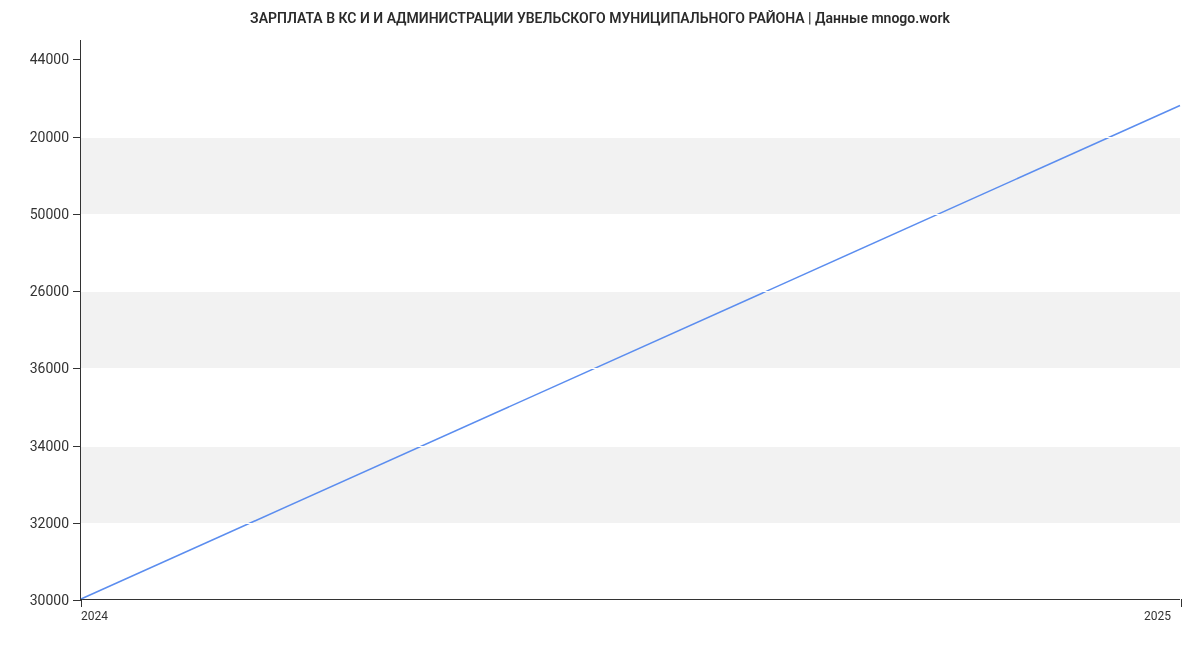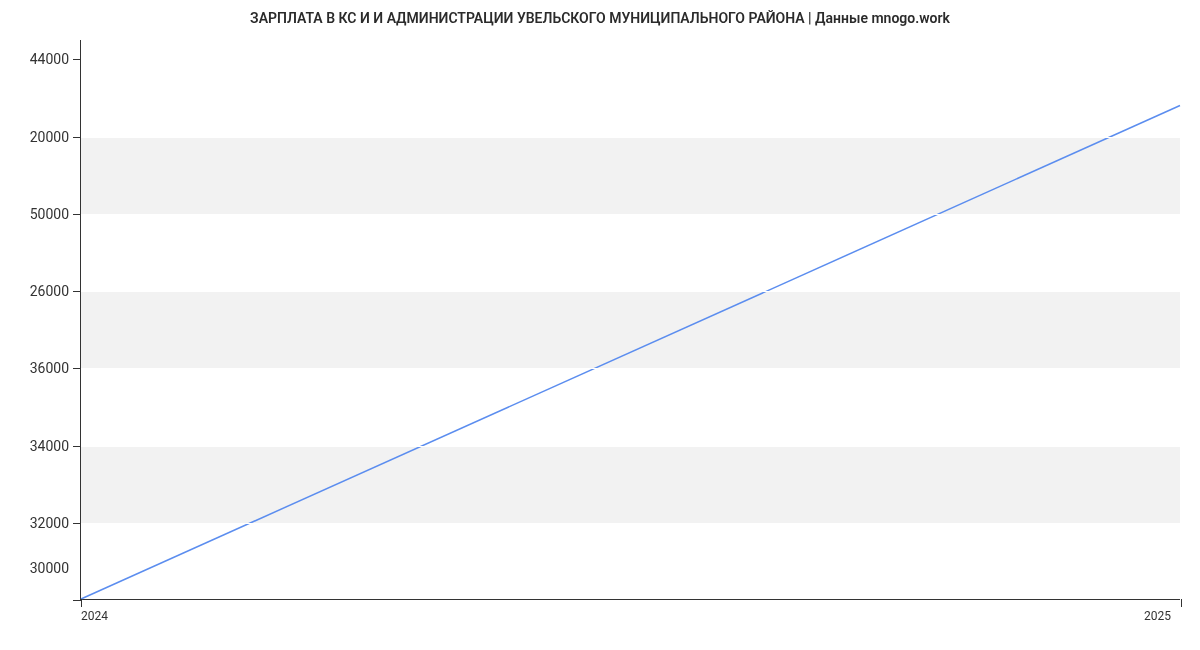--- a/index.html
+++ b/index.html
@@ -102,21 +102,21 @@
 <div class="chart-wrap">
   <div class="title">ЗАРПЛАТА В КС И И АДМИНИСТРАЦИИ УВЕЛЬСКОГО МУНИЦИПАЛЬНОГО РАЙОНА | Данные mnogo.work</div>
   <div class="plot" id="plot">
       <div class="band" style="top: 96.5517px; height: 77.2414px;"></div>
       <div class="band" style="top: 251.034px; height: 77.2414px;"></div>
       <div class="band" style="top: 405.517px; height: 77.2414px;"></div>
     <svg class="line-svg" id="line-svg" preserveAspectRatio="none" viewBox="0 0 1100 560">
         <path class="data-line" d="M0 560 L1100 65.65517241379314" style="stroke: rgb(91, 141, 239);"></path>
       </svg>
   <div class="y-tick" style="top: 560px;"></div>
-      <div class="y-label" style="top: 528px;">30000</div>
+      <div class="y-label" style="top: 560px;">30000</div>
       <div class="grid-line" style="top: 560px;"></div>
       <div class="y-tick" style="top: 482.759px;"></div>
       <div class="y-label" style="top: 482.759px;">32000</div>
       <div class="grid-line" style="top: 482.759px;"></div>
       <div class="y-tick" style="top: 405.517px;"></div>
       <div class="y-label" style="top: 405.517px;">34000</div>
       <div class="grid-line" style="top: 405.517px;"></div>
       <div class="y-tick" style="top: 328.276px;"></div>
       <div class="y-label" style="top: 328.276px;">36000</div>
       <div class="grid-line" style="top: 328.276px;"></div>

